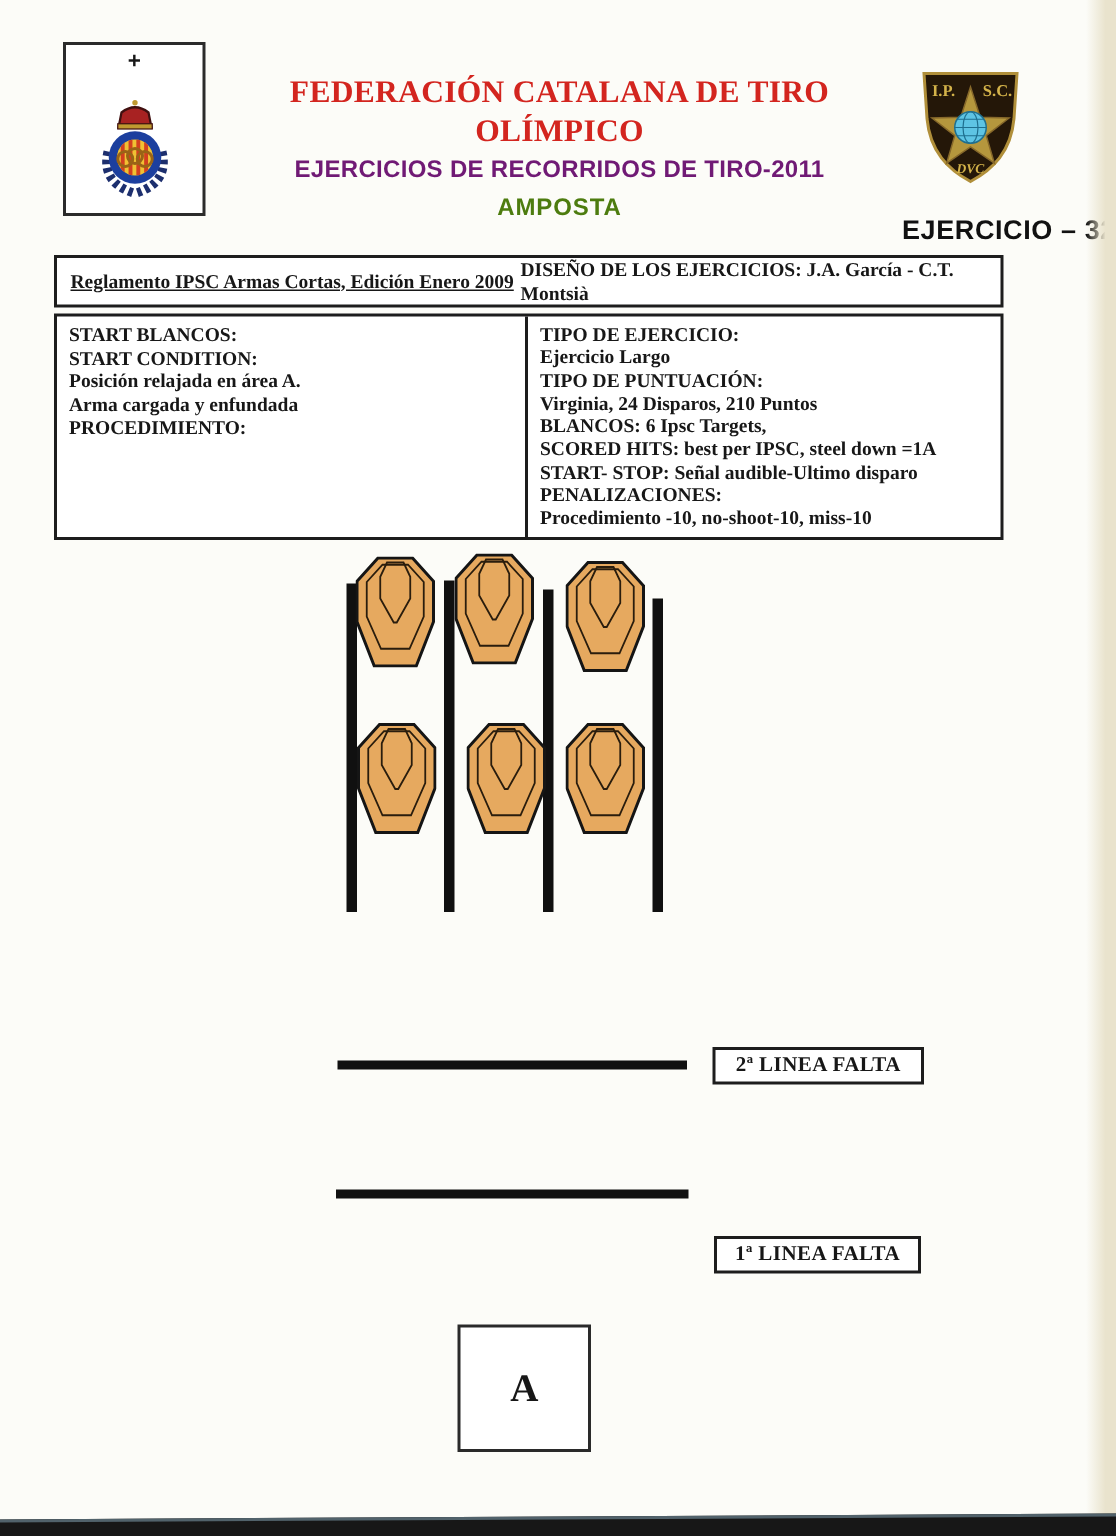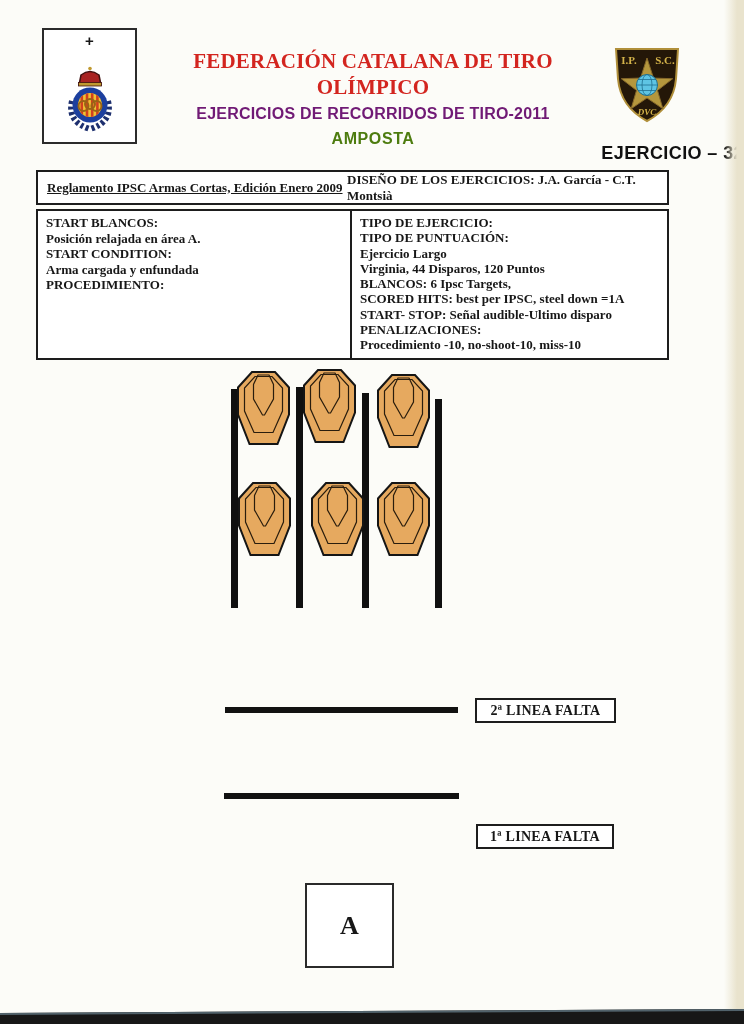--- a/index.html
+++ b/index.html
@@ -137,30 +137,30 @@
   <div class="exercise-title">EJERCICIO – 32</div>
 
   <div class="info-header-row">
     <span class="reg">Reglamento IPSC Armas Cortas, Edición Enero 2009</span>
     <span class="design">DISEÑO DE LOS EJERCICIOS: J.A. García - C.T. Montsià</span>
   </div>
 
   <div class="stage-table">
     <div class="stage-cell left">
       <div>START BLANCOS:</div>
+      <div>START CONDITION:</div>
       <div>Posición relajada en área A.</div>
-      <div>START CONDITION:</div>
       <div>Arma cargada y enfundada</div>
       <div>PROCEDIMIENTO:</div>
     </div>
     <div class="stage-cell right">
       <div>TIPO DE EJERCICIO:</div>
+      <div>Ejercicio Largo</div>
       <div>TIPO DE PUNTUACIÓN:</div>
-      <div>Ejercicio Largo</div>
-      <div>Virginia, 44 Disparos, 120 Puntos</div>
+      <div>Virginia, 24 Disparos, 210 Puntos</div>
       <div>BLANCOS: 6 Ipsc Targets,</div>
       <div>SCORED HITS: best per IPSC, steel down =1A</div>
       <div>START- STOP: Señal audible-Ultimo disparo</div>
       <div>PENALIZACIONES:</div>
       <div>Procedimiento -10, no-shoot-10, miss-10</div>
     </div>
   </div>
 
   <div class="post" style="left:231px; top:389px; height:219px;"></div>
   <div class="post" style="left:296px; top:387px; height:221px;"></div>

